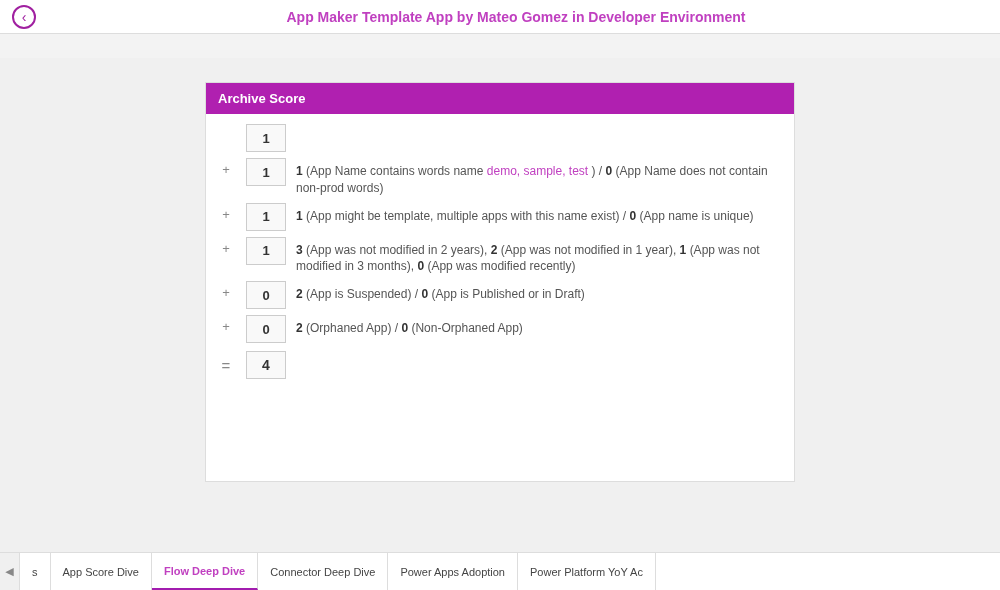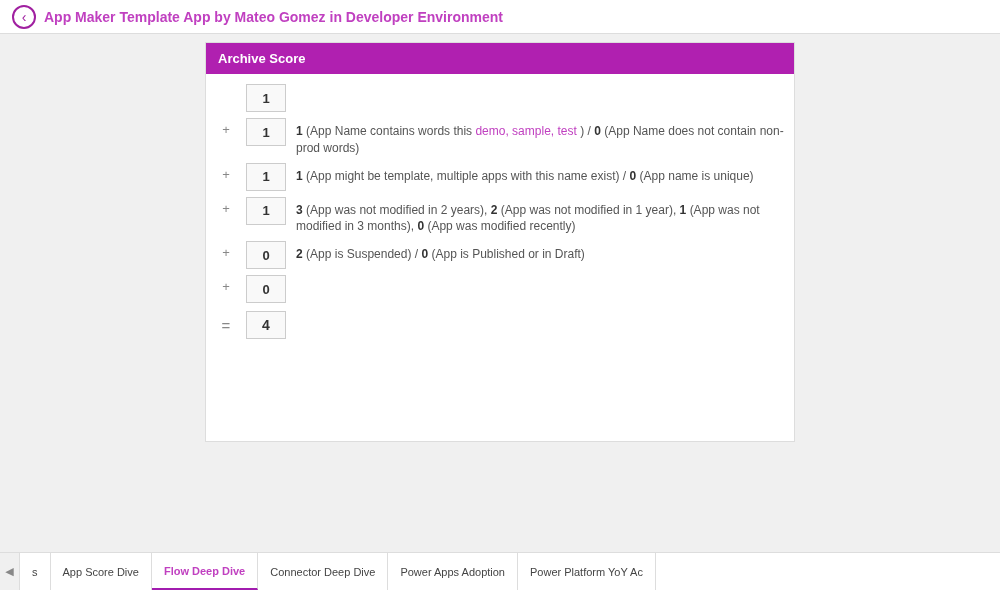--- a/index.html
+++ b/index.html
@@ -31,34 +31,36 @@
       border-radius: 50%;
       border: 2px solid #a020a0;
       cursor: pointer;
       color: #a020a0;
       font-size: 14px;
       margin-right: 8px;
       flex-shrink: 0;
     }
     .header-title {
       flex: 1;
+      text-align: center;
       font-size: 14px;
       font-weight: 600;
       color: #c040c0;
     }
 
     
     .main-content {
       flex: 1;
       background: #f0f0f0;
       display: flex;
       align-items: flex-start;
       justify-content: center;
-      padding: 8px;
+      padding: 24px;
       overflow: auto;
+      margin-top: 24px;
     }
 
     
     .card {
       background: #fff;
       border: 1px solid #ddd;
       width: 590px;
       min-height: 400px;
     }
     .card-header {
@@ -211,21 +213,21 @@
       <div class="score-row">
         <div class="operator"></div>
         <div class="score-box">1</div>
       </div>
 
       <div class="score-row">
         <div class="operator">+</div>
         <div class="score-box">1</div>
         <div class="score-description">
           <span class="bold">1</span>
-          <span> (App Name contains words this </span>
+          <span> (App Name contains words name </span>
           <span class="highlight">demo, sample, test</span>
           <span>) / </span>
           <span class="bold">0</span>
           <span> (App Name does not contain non-prod words)</span>
         </div>
       </div>
 
       <div class="score-row">
         <div class="operator">+</div>
         <div class="score-box">1</div>
@@ -259,20 +261,26 @@
           <span class="bold">2</span>
           <span> (App is Suspended) / </span>
           <span class="bold">0</span>
           <span> (App is Published or in Draft)</span>
         </div>
       </div>
 
       <div class="score-row">
         <div class="operator">+</div>
         <div class="score-box">0</div>
+        <div class="score-description">
+          <span class="bold">2</span>
+          <span> (Orphaned App) / </span>
+          <span class="bold">0</span>
+          <span> (Non-Orphaned App)</span>
+        </div>
       </div>
 
       <div class="total-row">
         <div class="total-operator">=</div>
         <div class="total-box">4</div>
       </div>
 
     </div>
   </div>
 </div>

